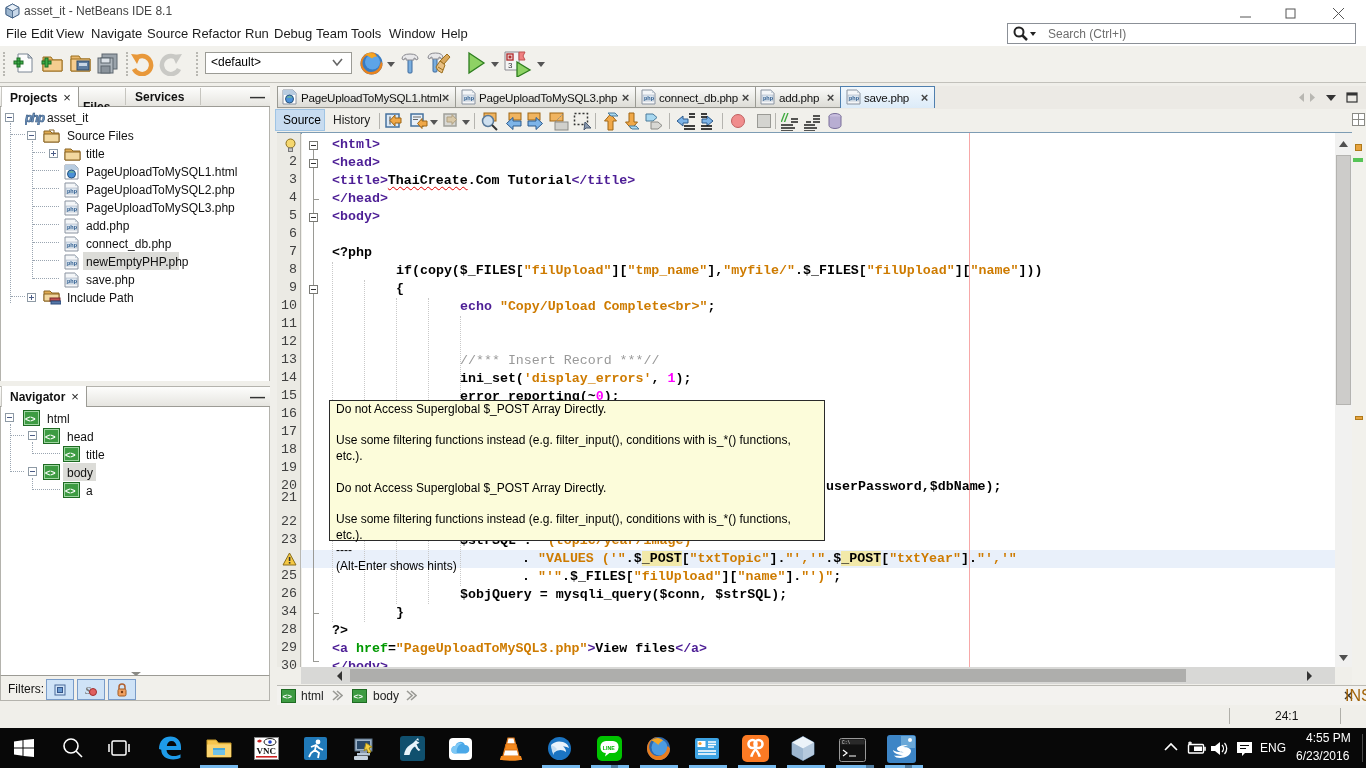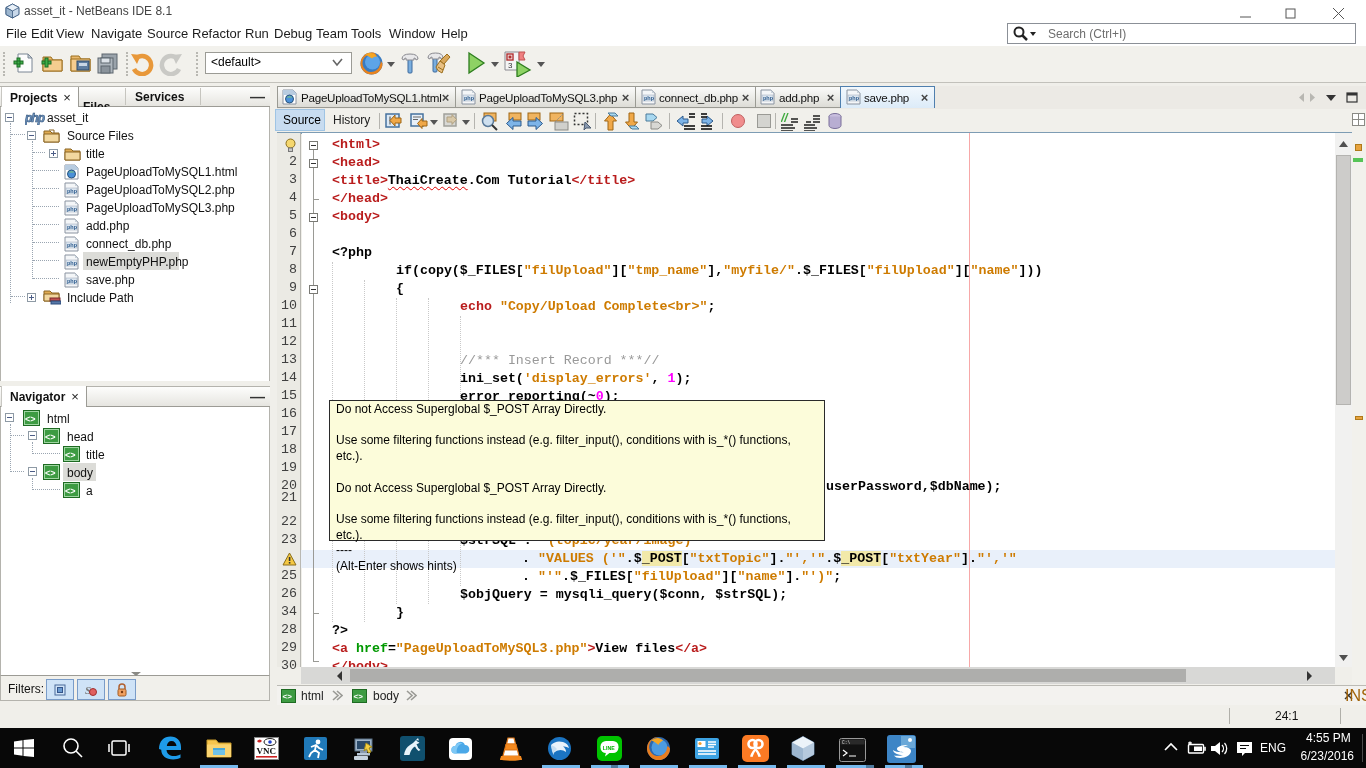--- a/index.html
+++ b/index.html
@@ -37,21 +37,21 @@
 .etab .x { position:absolute; right:6px; top:3px; font-size:13px; font-weight:bold; color:#444; }
 
 #edtoolbar { left:277px; top:109px; width:1089px; height:25px; background:#f1f0eb; border-bottom:2px solid #7d9cb4; }
 .esep { position:absolute; top:113px; width:1px; height:16px; background:#b5b4af; }
 
 #gutter { left:277px; top:133px; width:24px; height:534px; background:#ebeae4; border-right:1px solid #b9b8b2; }
 .lnum { position:absolute; width:20px; text-align:right; font-family:"Liberation Mono",monospace; font-size:13.3px; color:#404040; }
 #foldcol { left:302px; top:133px; width:20px; height:534px; background:#fff; }
 #codearea { left:322px; top:133px; width:1013px; height:534px; background:#fff; }
 .cl { position:absolute; white-space:pre; font-family:"Liberation Mono",monospace; font-weight:bold; font-size:13.3px; line-height:18px; }
-.cB { color:#b91c1c; } 
+.cB { color:#4c1d95; } 
 .cO { color:#ce7b00; } 
 .cG { color:#999999; font-weight:normal;} 
 .cM { color:#ff00ff; } 
 .cA { color:#009900; } 
 .hl { background:#f2e9a9; }
 .sq { text-decoration:underline; text-decoration-style:wavy; text-decoration-color:#e00000; text-decoration-thickness:1px; text-underline-offset:2px; }
 #rowhl { left:301px; top:550px; width:1034px; height:18px; background:#e9f0fa; }
 #redline { left:969px; top:133px; width:1px; height:534px; background:#f7a8a8; }
 .iguide { position:absolute; width:1px; border-left:1px dotted #c9c9c9; }
 
@@ -874,15 +874,15 @@
 <svg class="abs" style="left:1210px;top:740px" width="19" height="17" viewBox="0 0 19 17">
       <polygon points="1,6 5,6 10,2 10,15 5,11 1,11" fill="#fff"></polygon>
       <path d="M12 5 a5 5 0 0 1 0 7 M14.5 3 a8 8 0 0 1 0 11" fill="none" stroke="#fff" stroke-width="1.3"></path>
     </svg>
 <svg class="abs" style="left:1235px;top:740px" width="19" height="17" viewBox="0 0 19 17">
       <path d="M2 2 h15 v11 h-7 l-3 3 v-3 h-5 z" fill="#fff"></path>
       <path d="M5 5.5 h9 M5 8.5 h6" stroke="#0a0a0a" stroke-width="1.2"></path>
     </svg>
 <div class="abs tray" style="left:1260px;top:741px;">ENG</div>
 <div class="abs tray" style="left:1306px;top:731px;width:44px;text-align:center;">4:55 PM</div>
-<div class="abs tray" style="left:1296px;top:749px;width:58px;text-align:right;">6/23/2016</div>
+<div class="abs tray" style="left:1296px;top:749px;width:58px;text-align:left;">6/23/2016</div>
 <div class="abs" style="left:1362px;top:734px;width:1px;height:28px;background:#4a4a4a;"></div>
 </div>
 
 </body></html>

